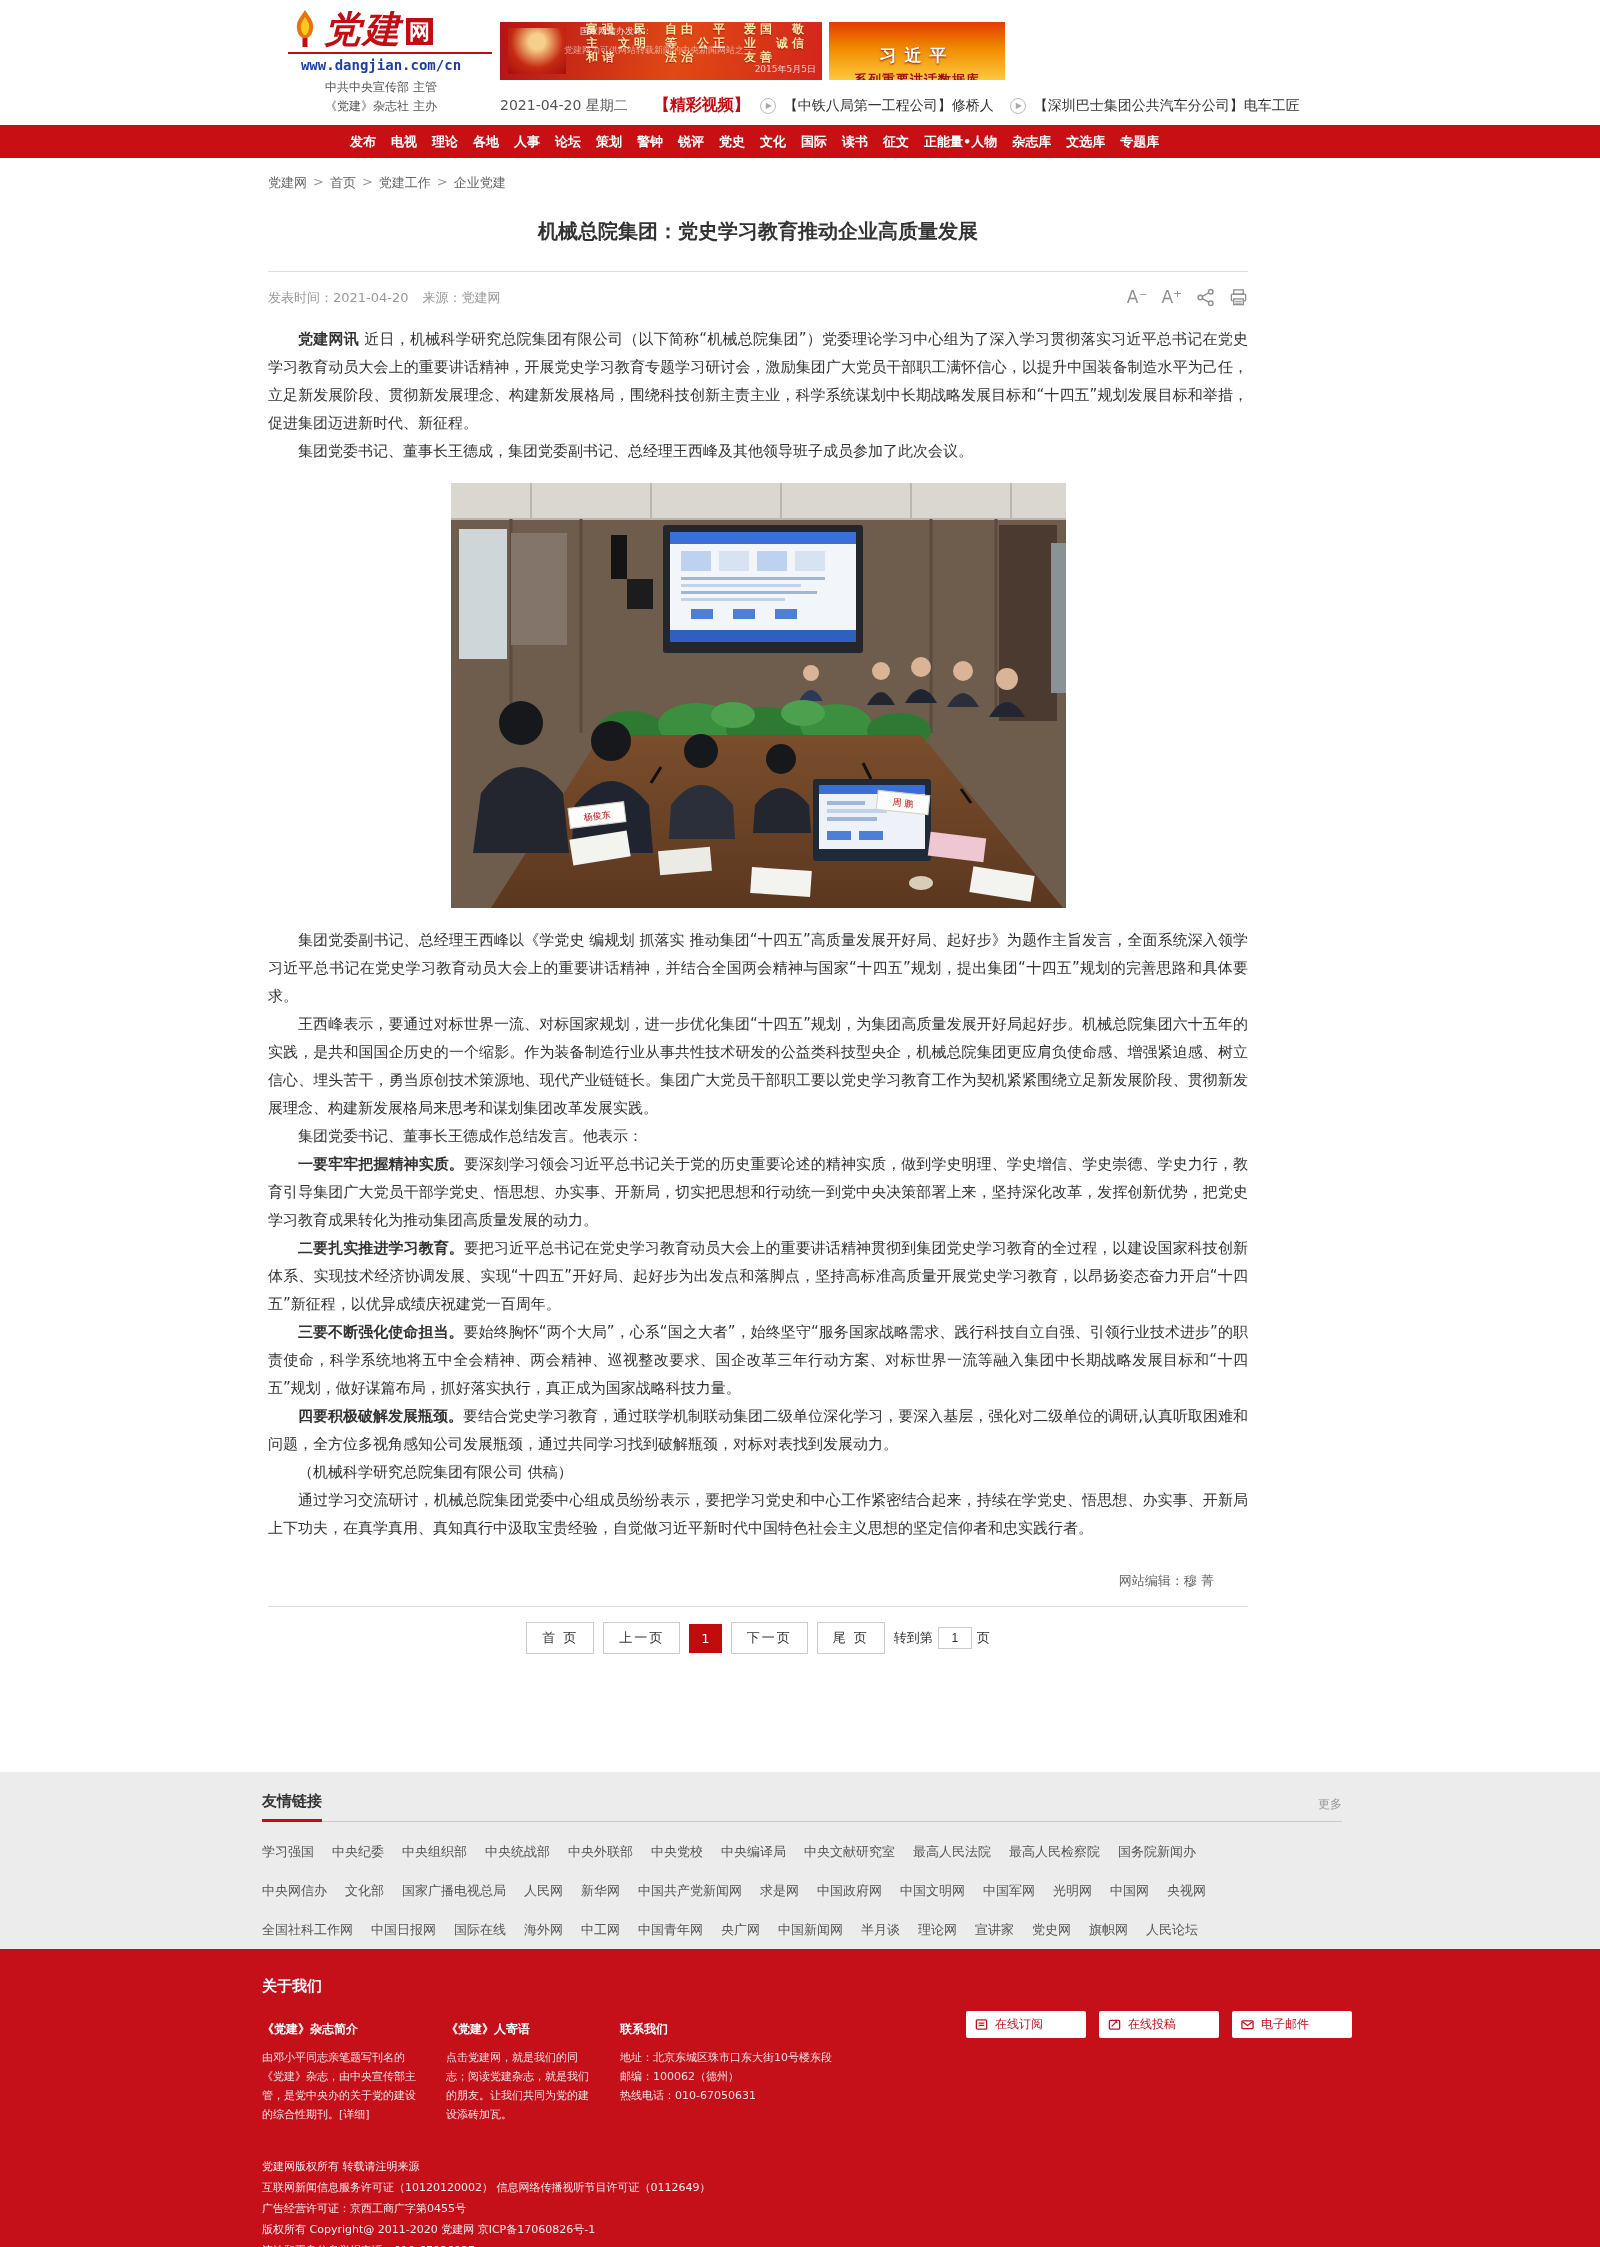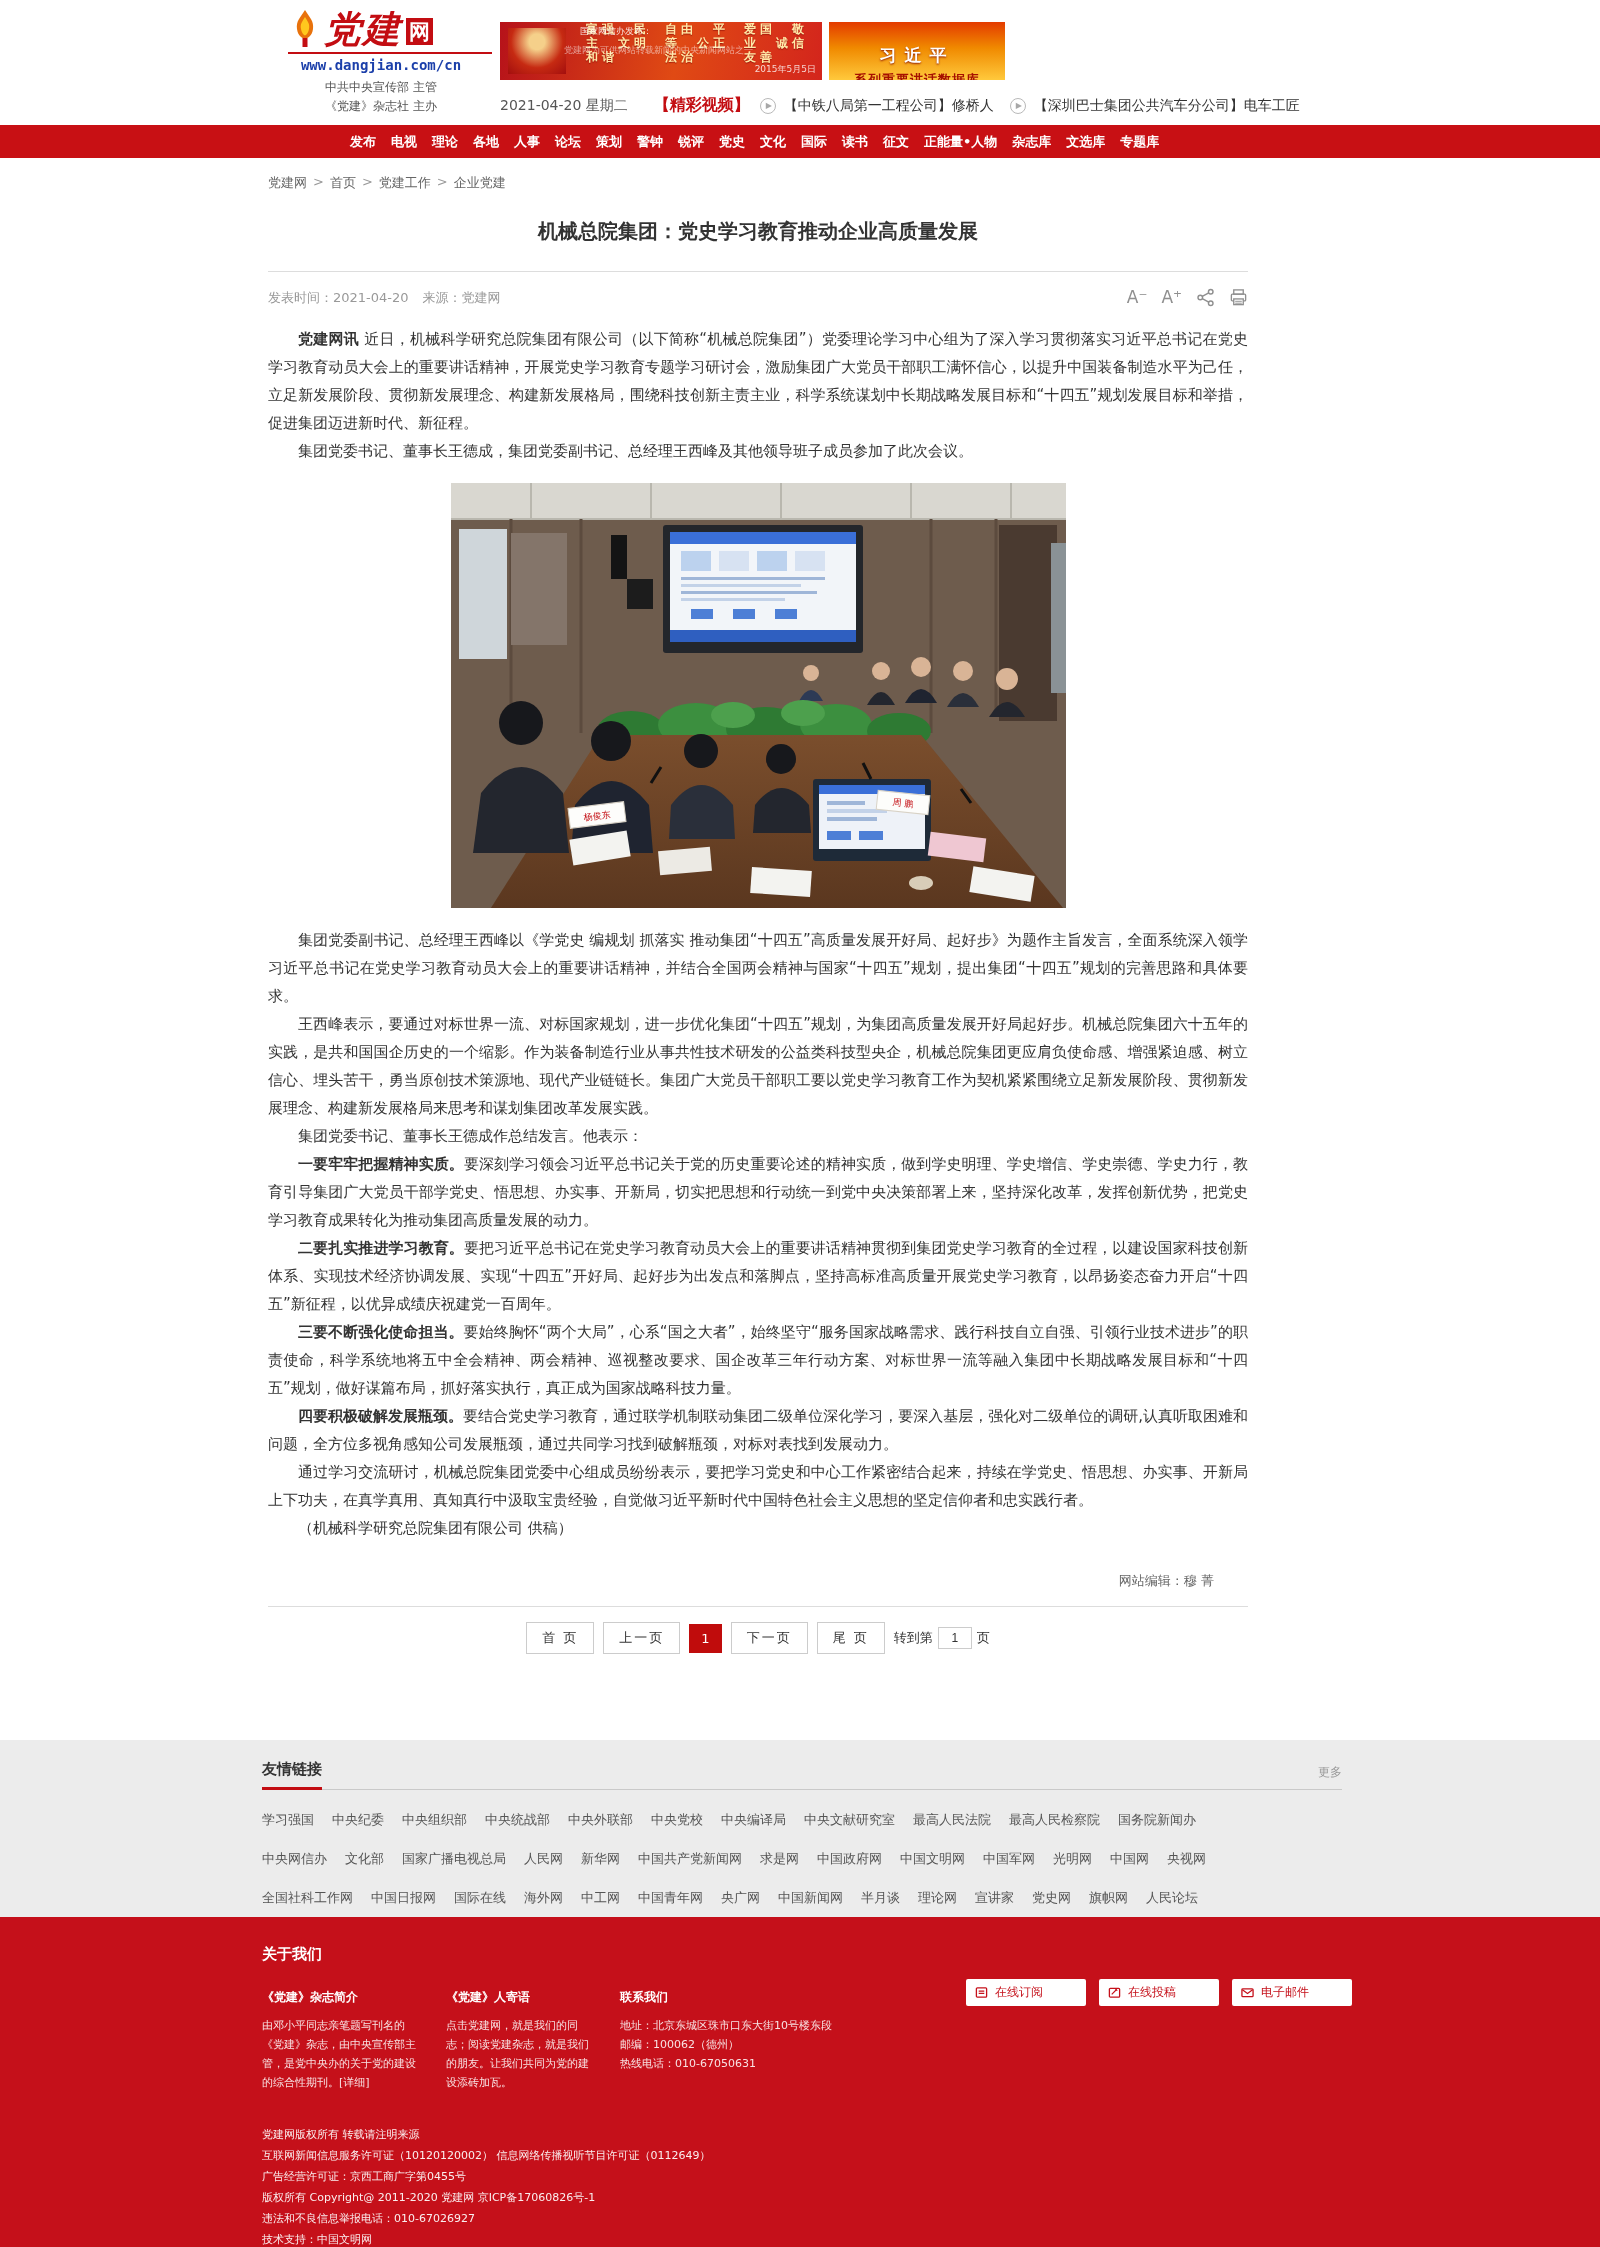--- a/index.html
+++ b/index.html
@@ -66,21 +66,21 @@
   
   .editor-row{margin-top:30px;text-align:right;font-size:13px;color:#666;padding-right:34px}
   .pag-rule{border:none;border-top:1px solid #ddd;margin-top:16px}
   .pagination{display:flex;justify-content:center;align-items:center;gap:9px;margin-top:15px;font-size:13px;color:#333}
   .pg-box{border:1px solid #ccc;background:#fff;padding:6px 15px;letter-spacing:2px}
   .pg-box.active{background:#c00c0c;border-color:#c00c0c;color:#fff;padding:6px 11px;letter-spacing:0}
   .goto{display:flex;align-items:center;gap:5px}
   .goto input{width:34px;height:22px;border:1px solid #ccc;text-align:center;font-size:12px;color:#333}
 
   
-  .links-sec{background:#ececec;margin-top:86px;padding:20px 0 10px}
+  .links-sec{background:#ececec;margin-top:118px;padding:20px 0 10px}
   .links-inner{width:1080px;margin-left:262px}
   .links-head{display:flex;justify-content:space-between;align-items:flex-end;border-bottom:1px solid #c9c9c9;padding-bottom:8px}
   .links-title{font-size:15px;font-weight:bold;color:#333;border-bottom:3px solid #c30d12;padding-bottom:8px;margin-bottom:-9px}
   .links-more{font-size:12px;color:#999}
   .links-row{display:flex;flex-wrap:wrap;gap:10px 18px;margin-top:21px;font-size:13px;color:#555}
   .links-row a{white-space:nowrap}
 
   
   .footer{background:#c5101a;margin-top:0;padding:28px 0 26px;color:#fff}
   .footer-inner{width:1090px;margin-left:262px;position:relative}
@@ -352,23 +352,23 @@
       <p><b class="lead"></b><span>集团党委书记、董事长王德成作总结发言。他表示：</span></p>
 
       <p><b class="lead">一要牢牢把握精神实质。</b><span>要深刻学习领会习近平总书记关于党的历史重要论述的精神实质，做到学史明理、学史增信、学史崇德、学史力行，教育引导集团广大党员干部学党史、悟思想、办实事、开新局，切实把思想和行动统一到党中央决策部署上来，坚持深化改革，发挥创新优势，把党史学习教育成果转化为推动集团高质量发展的动力。</span></p>
 
       <p><b class="lead">二要扎实推进学习教育。</b><span>要把习近平总书记在党史学习教育动员大会上的重要讲话精神贯彻到集团党史学习教育的全过程，以建设国家科技创新体系、实现技术经济协调发展、实现“十四五”开好局、起好步为出发点和落脚点，坚持高标准高质量开展党史学习教育，以昂扬姿态奋力开启“十四五”新征程，以优异成绩庆祝建党一百周年。</span></p>
 
       <p><b class="lead">三要不断强化使命担当。</b><span>要始终胸怀“两个大局”，心系“国之大者”，始终坚守“服务国家战略需求、践行科技自立自强、引领行业技术进步”的职责使命，科学系统地将五中全会精神、两会精神、巡视整改要求、国企改革三年行动方案、对标世界一流等融入集团中长期战略发展目标和“十四五”规划，做好谋篇布局，抓好落实执行，真正成为国家战略科技力量。</span></p>
 
       <p><b class="lead">四要积极破解发展瓶颈。</b><span>要结合党史学习教育，通过联学机制联动集团二级单位深化学习，要深入基层，强化对二级单位的调研,认真听取困难和问题，全方位多视角感知公司发展瓶颈，通过共同学习找到破解瓶颈，对标对表找到发展动力。</span></p>
 
+      <p><b class="lead"></b><span>（机械科学研究总院集团有限公司 供稿）</span></p>
+
       <p><b class="lead"></b><span>通过学习交流研讨，机械总院集团党委中心组成员纷纷表示，要把学习党史和中心工作紧密结合起来，持续在学党史、悟思想、办实事、开新局上下功夫，在真学真用、真知真行中汲取宝贵经验，自觉做习近平新时代中国特色社会主义思想的坚定信仰者和忠实践行者。</span></p>
-
-      <p><b class="lead"></b><span>（机械科学研究总院集团有限公司 供稿）</span></p>
     </div>
 
   <div class="editor-row">网站编辑：穆 菁</div>
   <hr class="pag-rule">
 
   <div class="pagination">
     <a class="pg-box">首 页</a>
     <a class="pg-box">上一页</a>
     <a class="pg-box active">1</a>
     <a class="pg-box">下一页</a>

